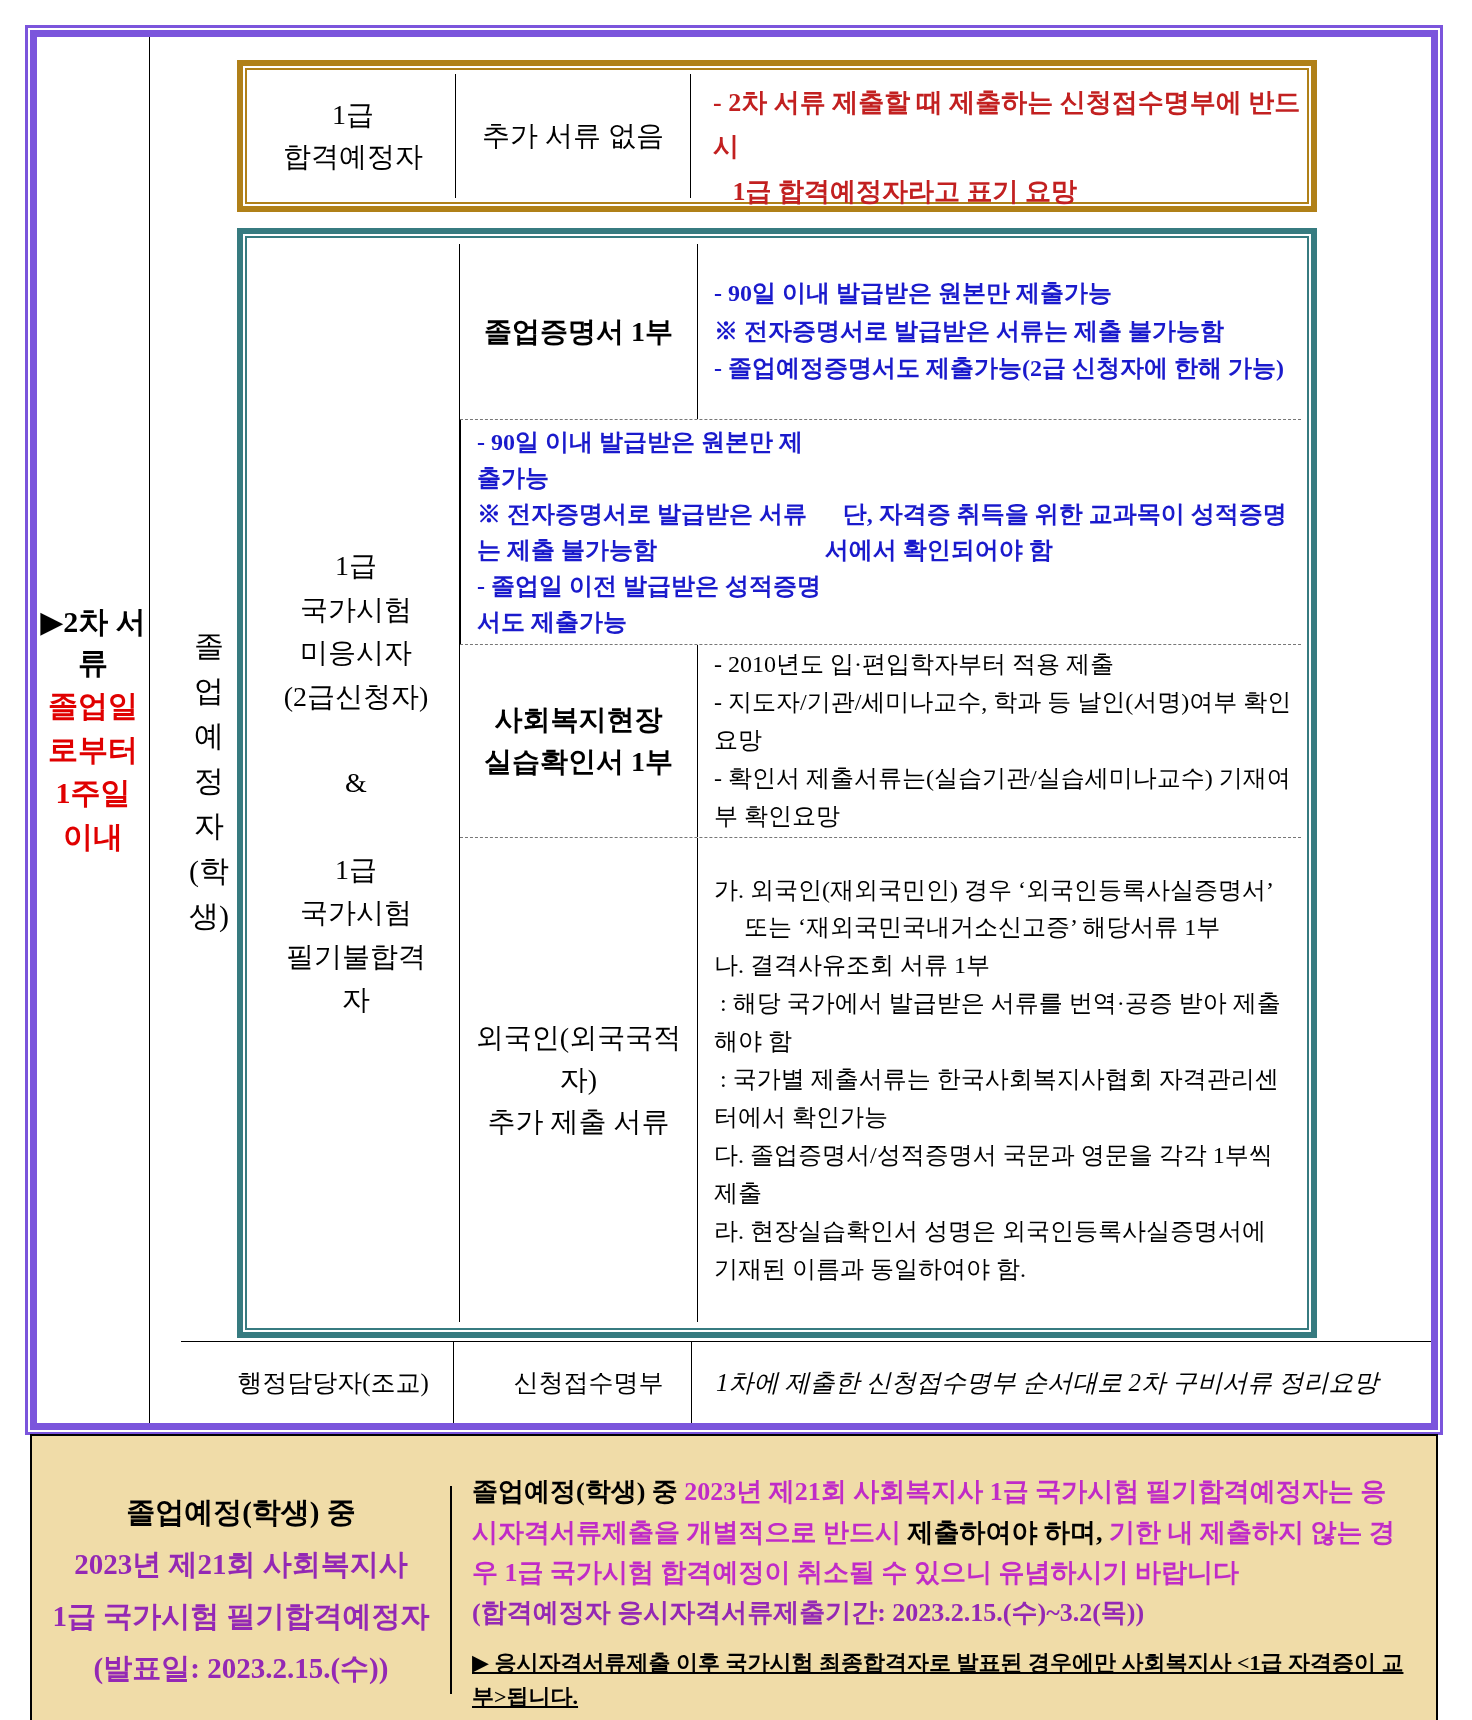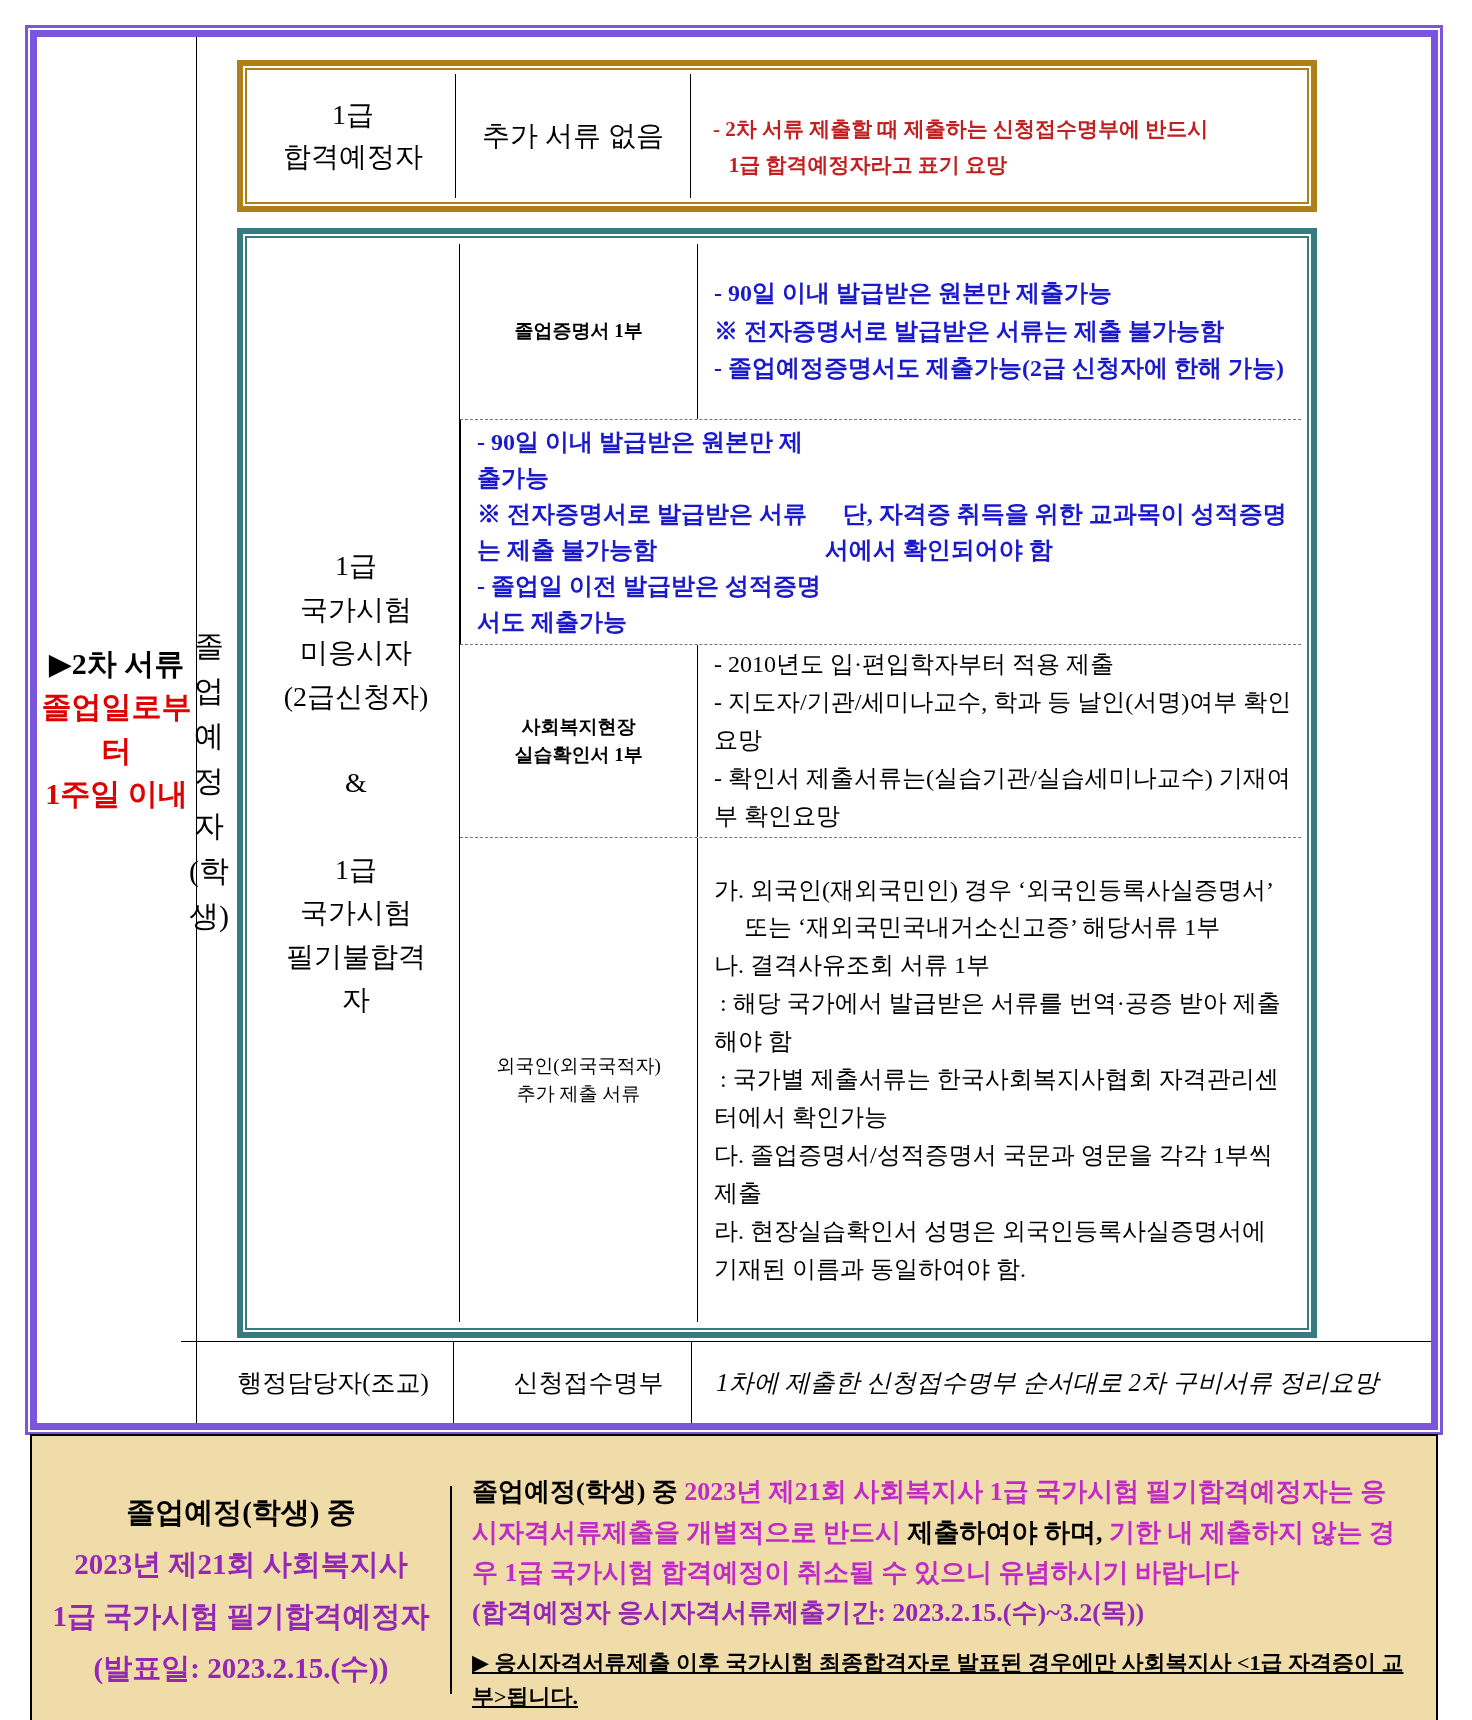--- a/index.html
+++ b/index.html
@@ -5,53 +5,53 @@
   * { margin:0; padding:0; box-sizing:border-box; }
   body { background:#fff; font-family:"Liberation Serif","DejaVu Serif",serif; }
   .page { position:relative; width:1472px; height:1720px; background:#fff; overflow:hidden; }
   .ml { white-space:pre-wrap; }
 
   
   .frame { position:absolute; left:30px; top:30px; width:1408px; height:1400px;
            border:7px solid #7B55DC; outline:3px solid #7B55DC; outline-offset:2px; }
 
   
-  .col1 { position:absolute; left:0; top:0; bottom:0; width:160px; border-right:1px solid #000;
+  .col1 { position:absolute; left:0; top:0; bottom:0; width:113px; border-right:1px solid #000;
           display:flex; flex-direction:column; align-items:center; justify-content:center; text-align:center; }
   .c1-title { font-size:30px; font-weight:bold; color:#000; }
   .c1-red   { font-size:30px; font-weight:bold; color:#E00000; line-height:1.45; }
 
   
   .vlabel { position:absolute; left:144px; top:191px; width:56px; height:1105px;
             display:flex; align-items:center; justify-content:center; text-align:center;
             font-size:30px; line-height:1.5; color:#000; }
 
   
   .goldbox { position:absolute; left:200px; top:23px; width:1080px; height:152px;
              border:6px solid #B08018;
              box-shadow: inset 0 0 0 2px #fff, inset 0 0 0 4px #B08018;
              display:flex; align-items:stretch; padding:8px; }
   .gcell { display:flex; align-items:center; justify-content:center; text-align:center; }
   .g1 { width:204px; font-size:28px; line-height:1.5; }
   .g2 { width:234px; font-size:28px; }
   .g3 { flex:1; justify-content:flex-start; text-align:left; padding-left:22px;
-        font-size:21px; line-height:1.7; color:#C22020; font-weight:bold;margin-top:23px; }
+        font-size:26px; line-height:1.7; color:#C22020; font-weight:bold;margin-top:23px; }
 
   
   .tealbox { position:absolute; left:200px; top:191px; width:1080px; height:1110px;
              border:6px solid #377B80;
              box-shadow: inset 0 0 0 2px #fff, inset 0 0 0 4px #377B80;
              display:flex; align-items:stretch; padding:10px; }
   .tapplicant { width:206px; display:flex; align-items:center; justify-content:center;
                 text-align:center; font-size:28px; line-height:1.55; }
   .tright { flex:1; display:flex; flex-direction:column; }
   .trow { display:flex; align-items:stretch; }
   .trow.grow { flex:1; }
   .tname { width:237px; display:flex; align-items:center; justify-content:center;
-           text-align:center; font-size:19px; line-height:1.5; }
+           text-align:center; font-size:28px; line-height:1.5; }
   .tdesc { flex:1; display:flex; align-items:center; padding:8px 6px 8px 16px;
            font-size:24px; line-height:1.58; }
   .blue { color:#1A1ACC; font-weight:bold; }
   .bold { font-weight:bold; }
   .ul { }
   .vline { width:1px; background:#000; align-self:stretch; }
   .dash { border-top:1px dashed #777; width:100%; }
 
   
   .adminrow { position:absolute; left:144px; right:0; top:1304px; bottom:0;

